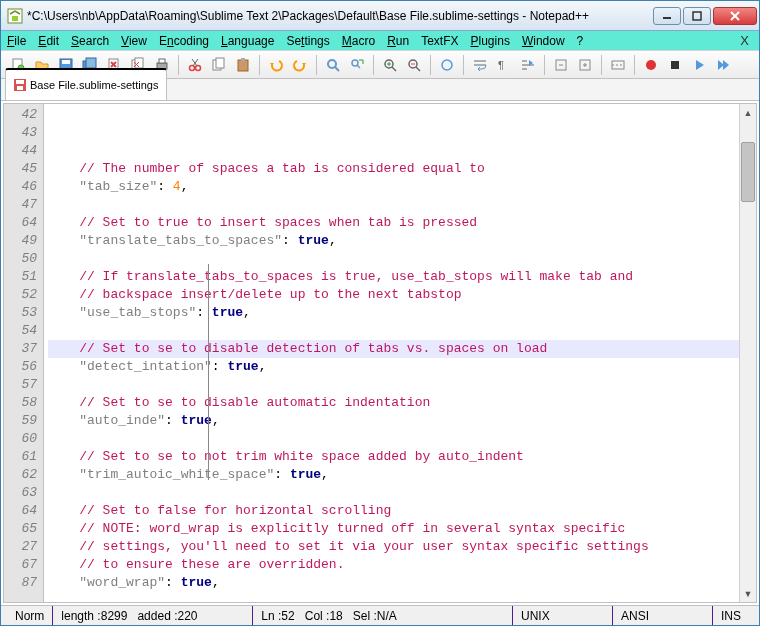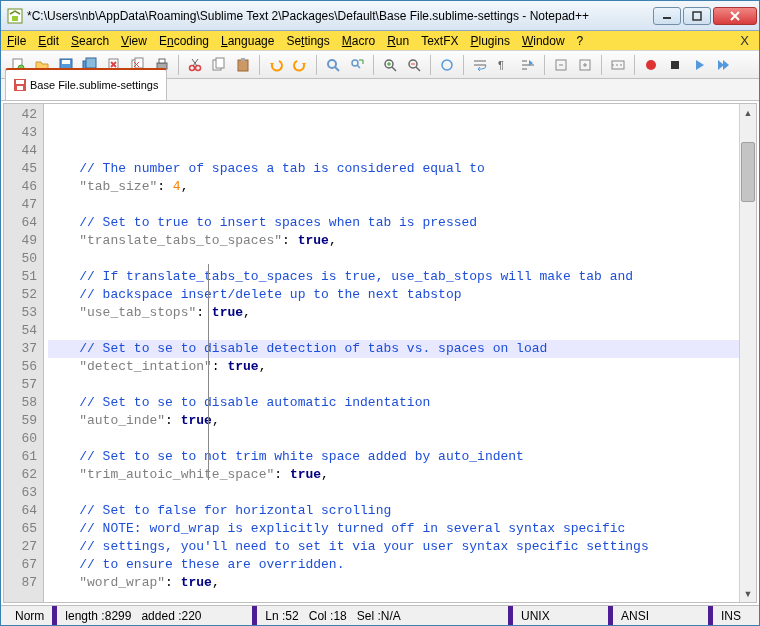--- a/index.html
+++ b/index.html
@@ -4,48 +4,48 @@
 <style>
 * { margin: 0; padding: 0; box-sizing: border-box; }
 body { font-family: "Segoe UI", Tahoma, sans-serif; font-size: 12px; background: #fff; overflow: hidden; }
 .window { width: 760px; height: 626px; border: 1px solid #3c7fb1; display: flex; flex-direction: column; background: #fff; }
 .titlebar { height: 30px; background: linear-gradient(#f4f8fb, #d7e4f2); border-bottom: 1px solid #8ba6c4; display: flex; align-items: center; padding: 0 2px 0 6px; }
 .titlebar .app-icon { width: 16px; height: 16px; margin-right: 4px; }
 .titlebar .title { flex: 1; font-size: 12px; color: #000; white-space: nowrap; overflow: hidden; text-overflow: ellipsis; }
 .winbtns { display: flex; gap: 2px; }
 .winbtn { width: 28px; height: 18px; border: 1px solid #6f8ea8; border-radius: 3px; background: linear-gradient(#eaf3fb,#cfe0f0); display: flex; align-items: center; justify-content: center; font-size: 10px; cursor: pointer; }
 .winbtn.close { background: linear-gradient(#f08784,#d83c3c); border-color: #a33; color: #fff; width: 44px; }
-.menubar { height: 20px; background: #fde047; border-bottom: 1px solid #d4d4d4; display: flex; align-items: center; padding: 0 6px; font-size: 12px; }
+.menubar { height: 20px; background: #5eead4; border-bottom: 1px solid #d4d4d4; display: flex; align-items: center; padding: 0 6px; font-size: 12px; }
 .menubar .menu { margin-right: 12px; cursor: pointer; }
 .menubar .menu u { text-decoration: underline; }
 .menubar .mdiclose { margin-left: auto; margin-right: 4px; font-size: 13px; cursor: pointer; color: #333; }
 .toolbar { height: 28px; background: linear-gradient(#fdfdfd,#ececec); border-bottom: 1px solid #c0c0c0; display: flex; align-items: center; padding: 0 6px; gap: 2px; }
 .tbtn { width: 22px; height: 22px; border: 1px solid transparent; border-radius: 2px; display: flex; align-items: center; justify-content: center; cursor: pointer; }
 .tsep { width: 1px; height: 20px; background: #c0c0c0; margin: 0 3px; }
 .tabbar { height: 22px; background: #f4f4f4; border-bottom: 1px solid #c0c0c0; display: flex; align-items: end; padding: 0 4px; }
-.tab { height: 20px; padding: 15px 8px; background: #fff; border: 1px solid #c0c0c0; border-bottom: none; border-top: 2px solid #c2410c; border-radius: 3px 3px 0 0; display: flex; align-items: center; gap: 4px; font-size: 11px; cursor: pointer; }
+.tab { height: 20px; padding: 15px 8px; background: #fff; border: 1px solid #c0c0c0; border-bottom: none; border-top: 2px solid #000000; border-radius: 3px 3px 0 0; display: flex; align-items: center; gap: 4px; font-size: 11px; cursor: pointer; }
 .tab .saveicon { width: 12px; height: 12px; display: inline-flex; align-items: center; justify-content: center; }
 .editor-wrap { flex: 1; display: flex; border: 1px solid #c0c0c0; margin: 2px; position: relative; overflow: hidden; }
-.gutter { width: 40px; background: #e4e4e4; border-right: 1px solid #c0c0c0; font-family: Consolas, "Courier New", monospace; font-size: 13px; color: #808080; text-align: right; padding: 2px 6px 2px 2px; line-height: 18px; }
+.gutter { width: 40px; background: #e4e4e4; border-right: 1px solid #c0c0c0; font-family: Consolas, "Courier New", monospace; font-size: 13px; color: #808080; text-align: right; padding: 2px 6px 2px 2px; line-height: 18px; font-style: italic; }
 .editor { flex: 1; font-family: Consolas, "Courier New", monospace; font-size: 13px; line-height: 18px; padding: 2px 0 2px 4px; white-space: pre; overflow: hidden; position: relative; }
 .line { height: 18px; }
 .line.hl { background: #e8e8ff; }
-.cmt { color: #1d4ed8; }
+.cmt { color: #be185d; }
 .str { color: #808080; }
 .num { color: #ff8000; }
 .kw { color: #000080; font-weight: bold; }
 .pun { color: #000; }
 .splitline { position: absolute; left: 164px; top: 160px; width: 1px; height: 216px; background: #888; pointer-events: none; }
 .vscroll { width: 17px; background: #f0f0f0; border-left: 1px solid #d0d0d0; position: relative; }
 .vscroll .thumb { position: absolute; left: 1px; right: 1px; top: 38px; height: 60px; background: #c4c4c4; border: 1px solid #a0a0a0; border-radius: 2px; }
 .vscroll .arr { position: absolute; left: 0; right: 0; height: 17px; display: flex; align-items: center; justify-content: center; font-size: 9px; color: #555; cursor: pointer; }
 .vscroll .arr.up { top: 0; }
 .vscroll .arr.dn { bottom: 0; }
 .statusbar { height: 20px; background: #f0f0f0; border-top: 1px solid #c0c0c0; display: flex; align-items: center; font-size: 12px; padding: 0 6px; }
-.statusbar .cell { border-right: 5px solid #4c1d95; padding: 0 8px; height: 100%; display: flex; align-items: center; }
+.statusbar .cell { border-right: 1px solid #4c1d95; padding: 0 8px; height: 100%; display: flex; align-items: center; }
 .statusbar .cell:last-child { border-right: none; }
 .statusbar .flex { flex: 1; }
 svg { display: block; }
 </style>
 </head>
 <body>
 
 <div class="window">
   <div class="titlebar">
     <span class="app-icon">

